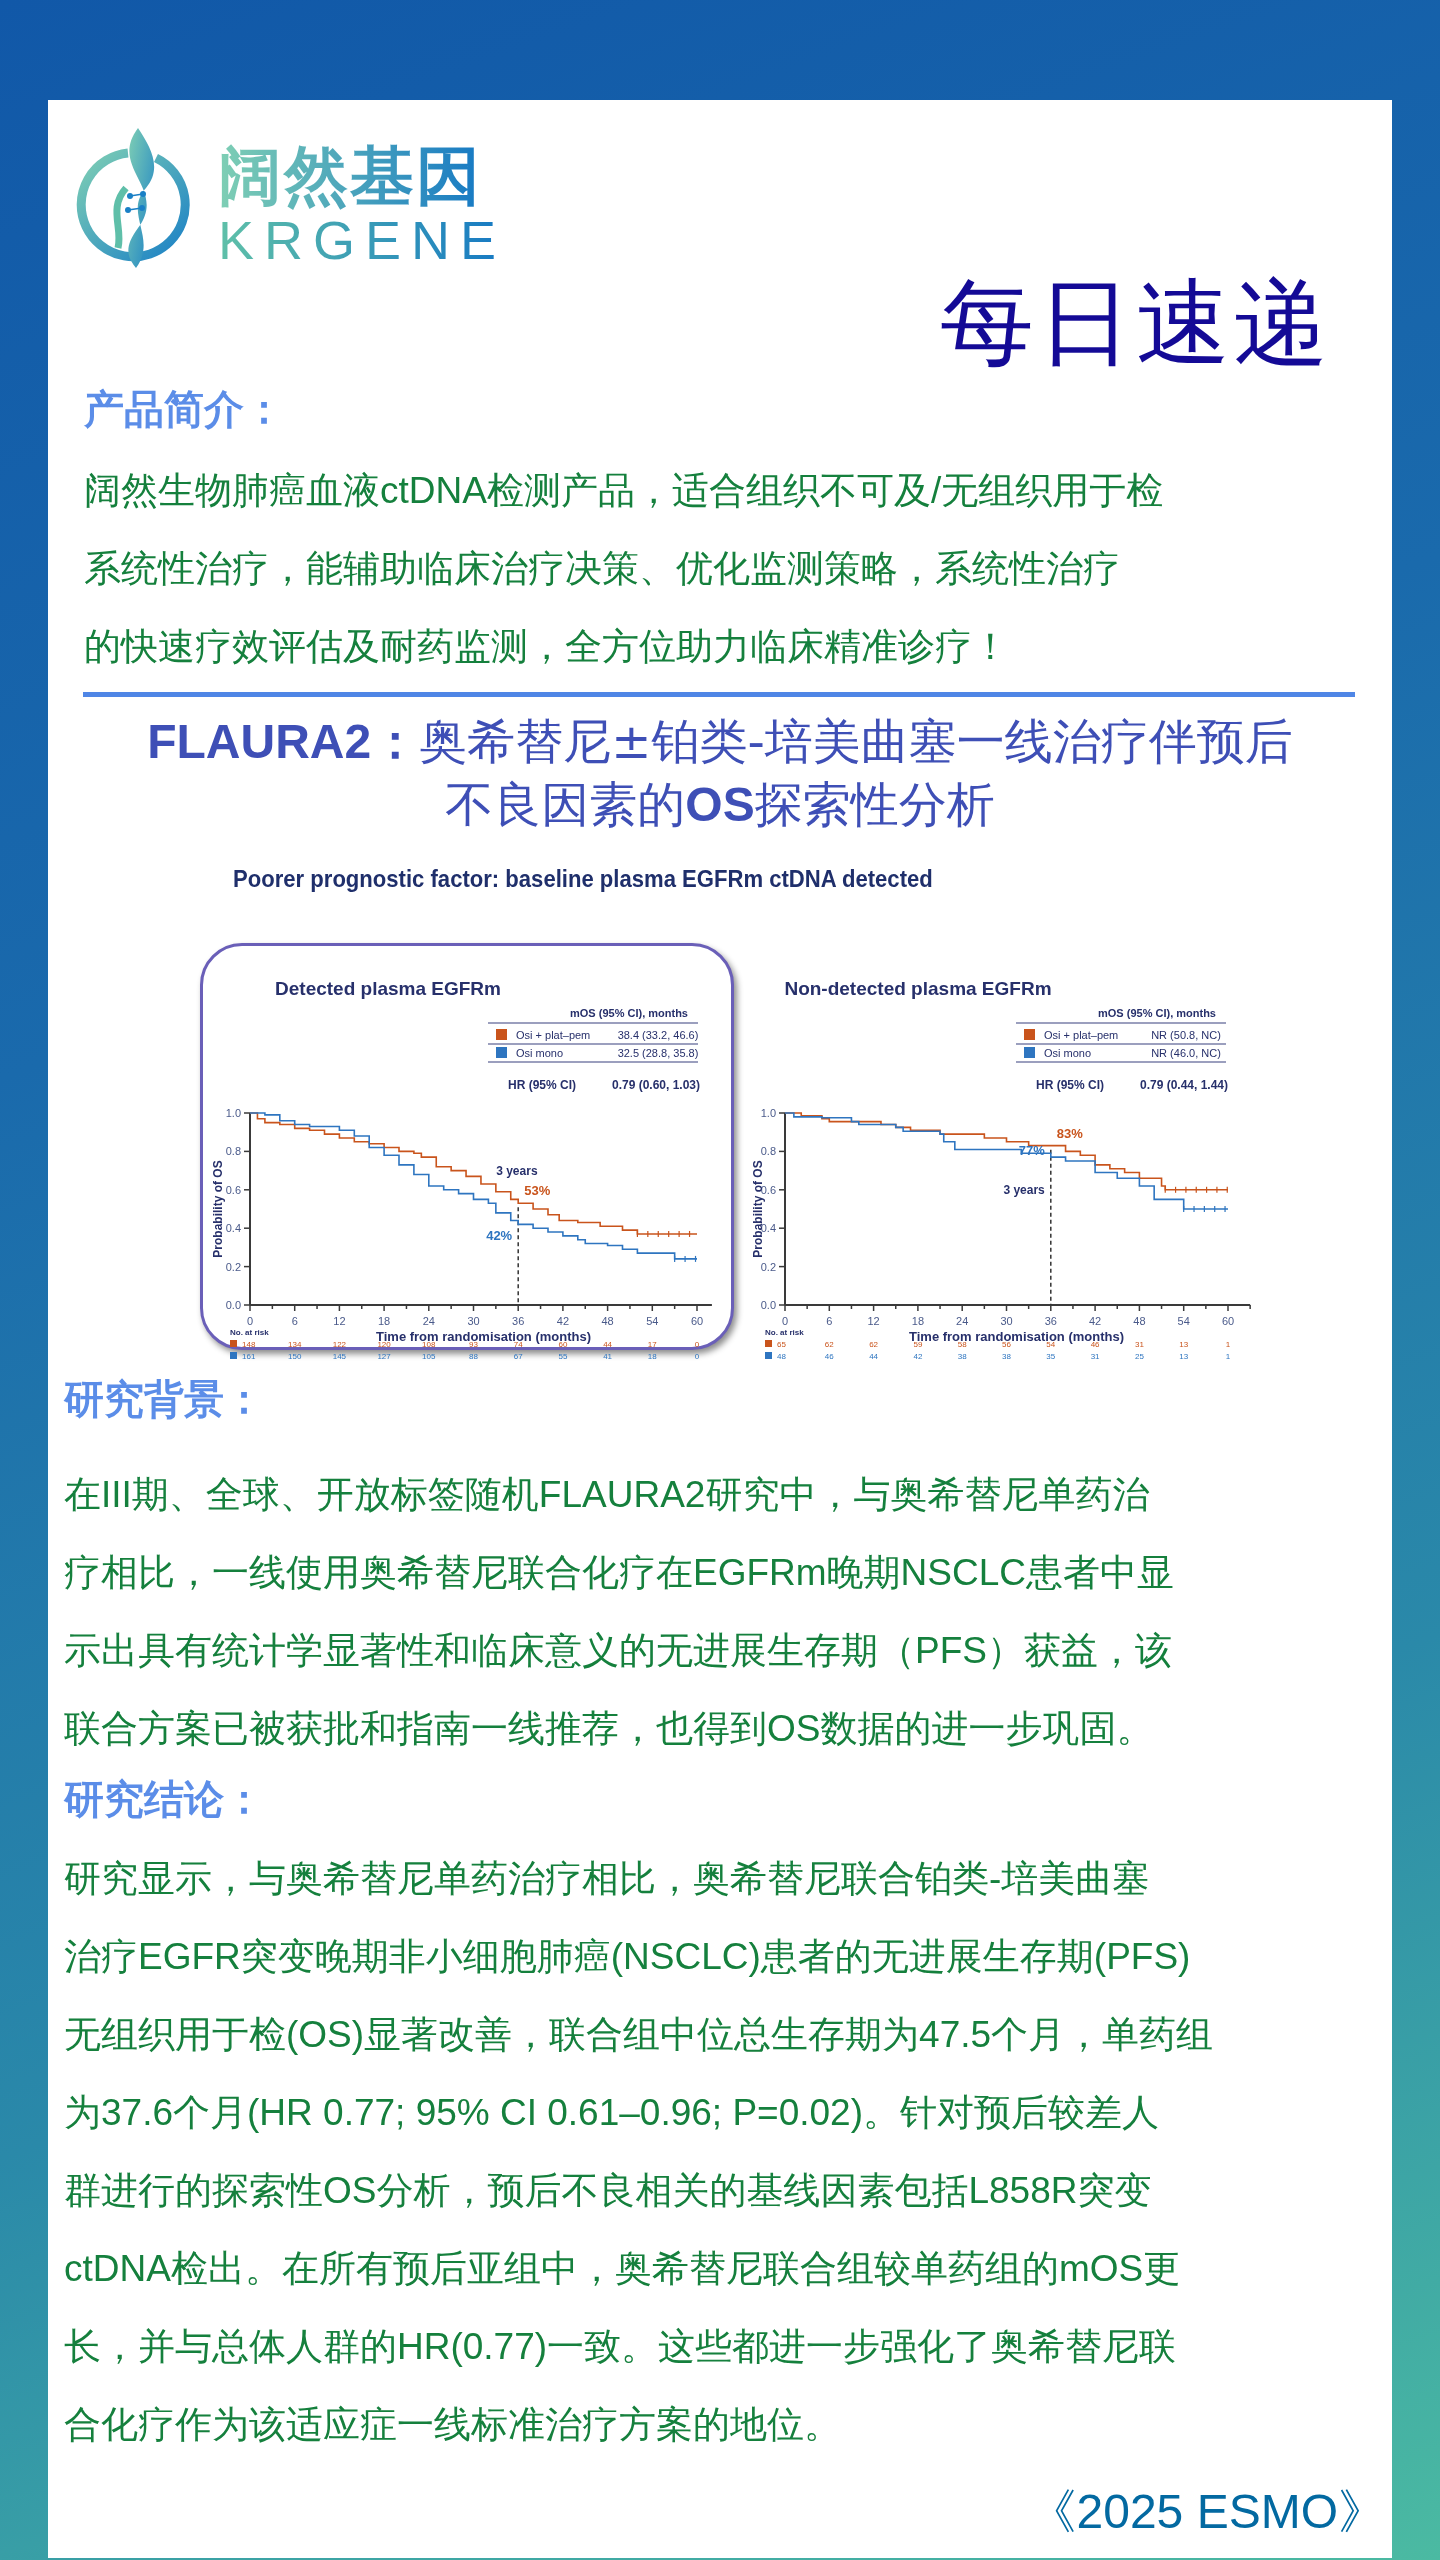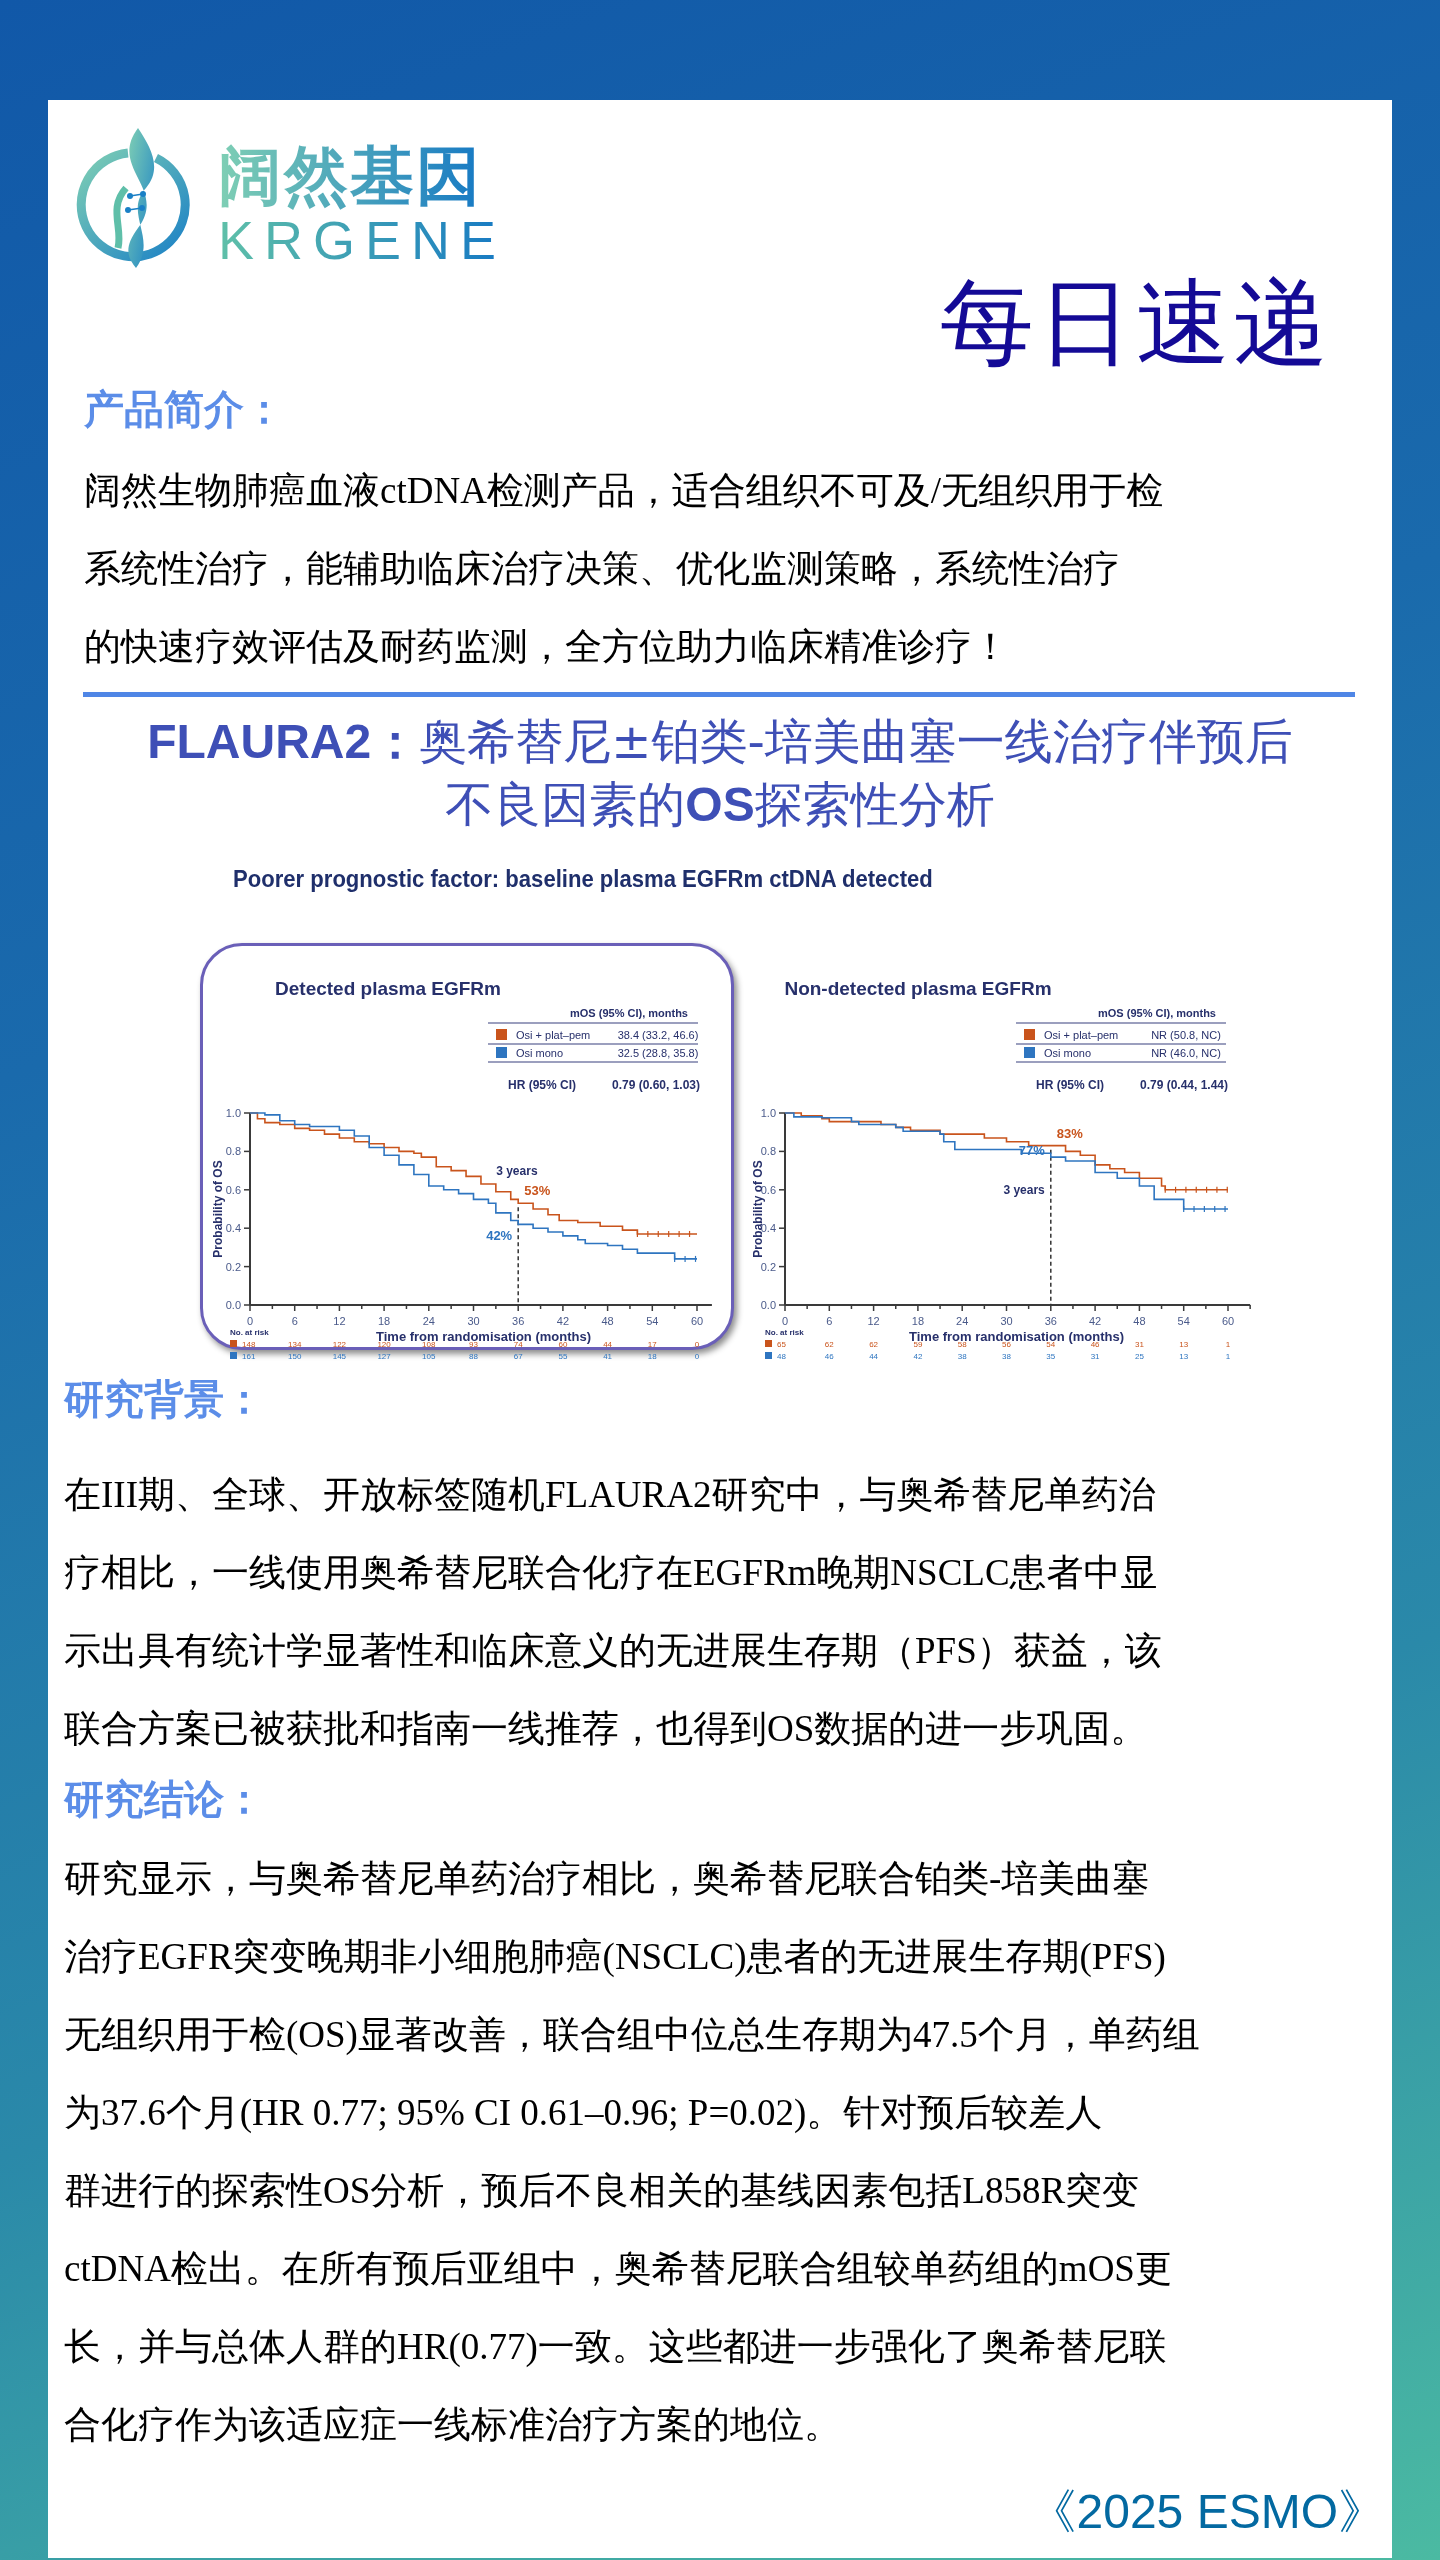--- a/index.html
+++ b/index.html
@@ -22,22 +22,22 @@
   .issue span + span { margin-left:30px; }
   .daily {
     position:absolute; left:892px; top:160px;
     font-size:94px; color:#140a96; font-family:"DejaVu Sans", sans-serif; letter-spacing:4px;
   }
   .sec-title {
     position:absolute; font-weight:bold; font-size:40px; color:#5b8de8;
     font-family:"DejaVu Sans", sans-serif;
   }
   .para {
-    position:absolute; font-size:37px; color:#000000; line-height:78px;
-    font-family:Liberation Serif, serif;
+    position:absolute; font-size:37px; color:#15803d; line-height:78px;
+    font-family:Liberation Sans, sans-serif;
   }
   .para div { white-space:nowrap; }
   .rule {
     position:absolute; left:35px; top:592px; width:1272px; height:5px;
     background:#4f86e6;
   }
   .headline {
     position:absolute; left:0; top:610px; width:1344px; text-align:center;
     color:#3e4fb6; font-size:48px; line-height:62px;
   }

